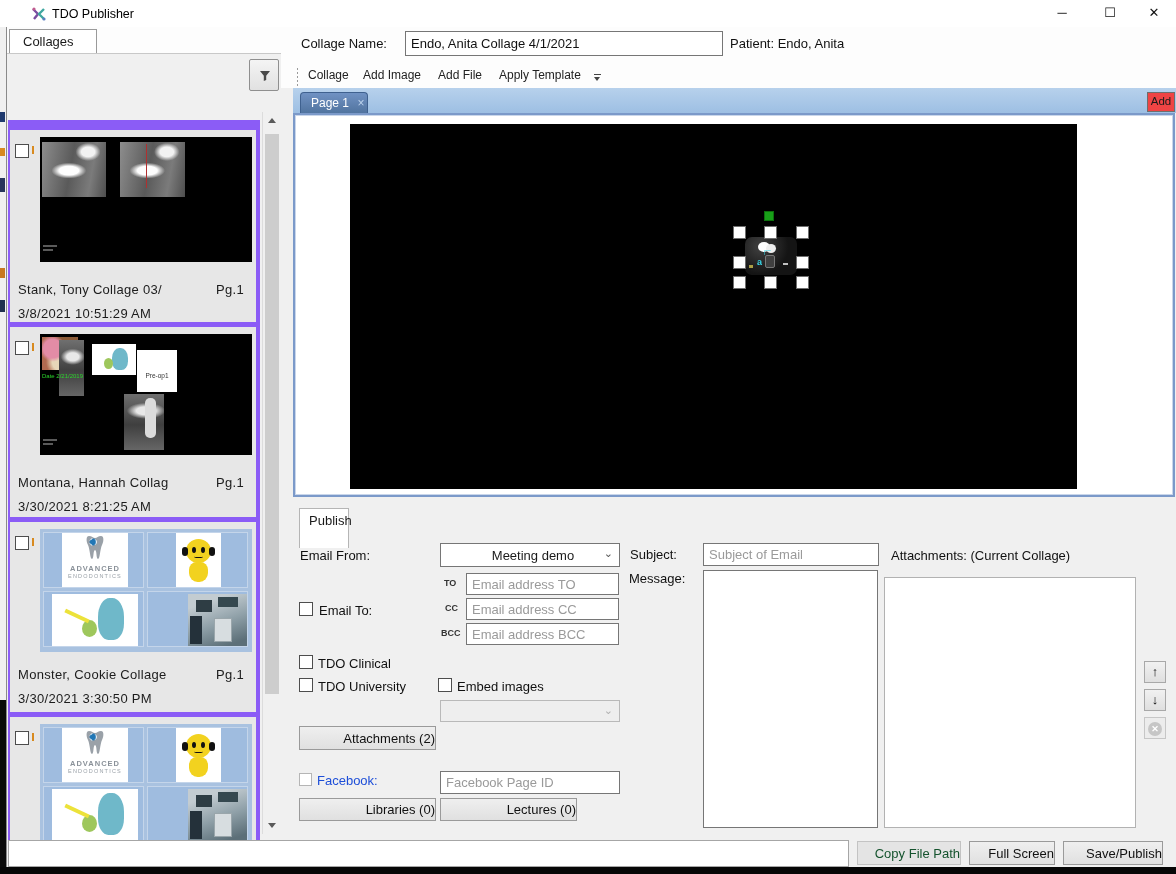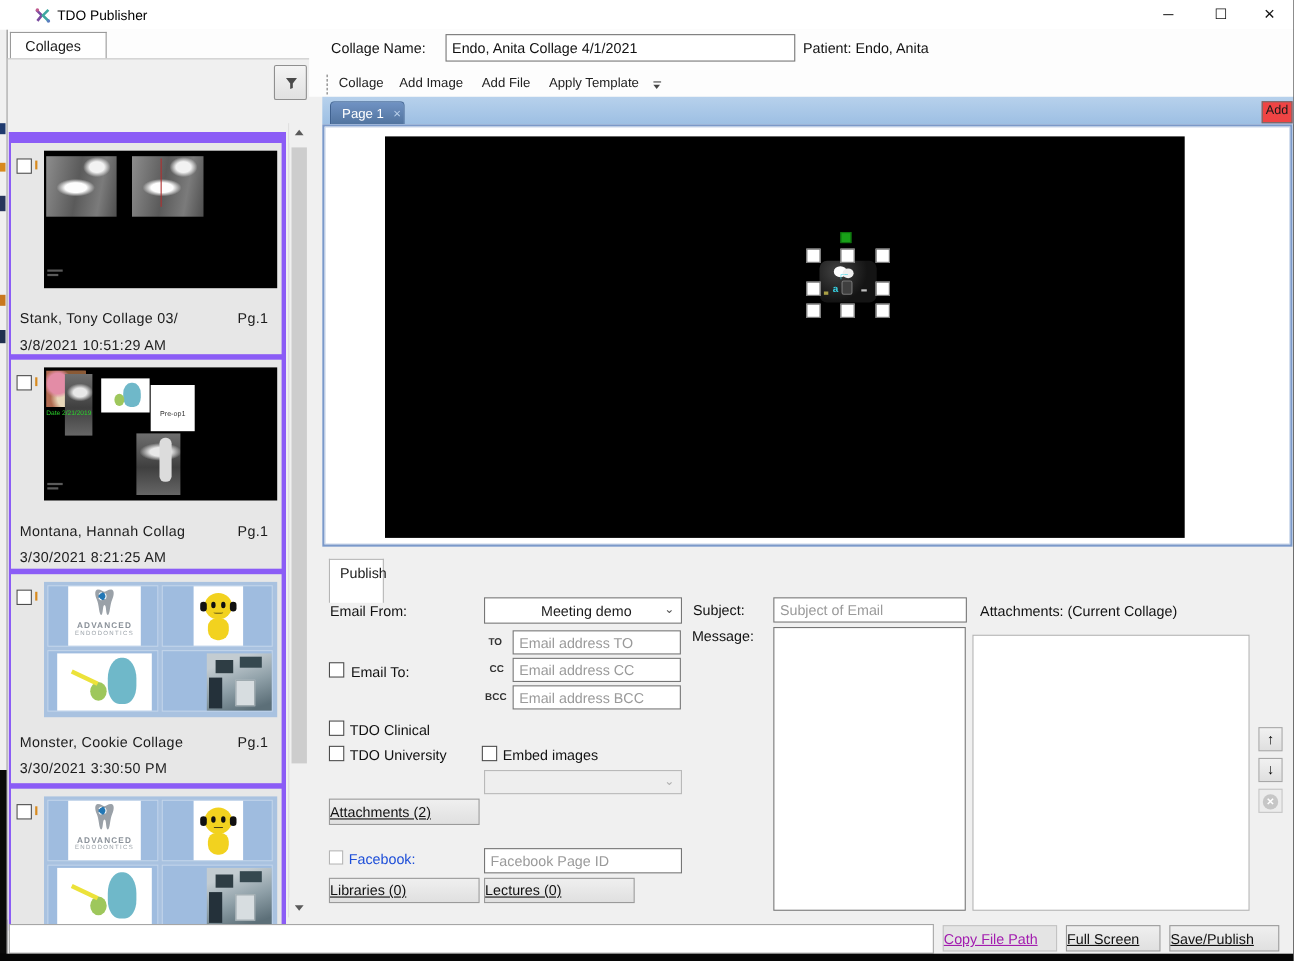--- a/index.html
+++ b/index.html
@@ -51,22 +51,22 @@
   .canvas-frame { background:#fff; border:2px solid #7b99c9; box-shadow:inset 0 0 0 1px #c9d6ea; }
   .handle { width:13px; height:13px; background:#fff; border:1px solid #6e6e6e; }
 
   
   .lbl { font-size:13px; color:#111; white-space:nowrap; }
   .lbl-sm { font-size:9px; color:#333; font-weight:bold; }
   .combo { background:#fff; border:1px solid #767676; font-size:13px;text-align:center; }
   .combo .arr, .combo-dis .arr { position:absolute; right:6px; top:3px; color:#555; font-size:11px; }
   .combo-dis { background:#eeeeee; border:1px solid #b9b9b9; }
   .combo-dis .arr { color:#b0b0b0; }
-  .pbtn { background:linear-gradient(#efefef,#e0e0e0); border:1px solid #9a9a9a; font-size:13px; color:#111; text-align:left;text-decoration:underline; }
-  .pbtn.dis { background:#e4e4e4; border-color:#c3c3c3; color:#a21caf; }
+  .pbtn { background:linear-gradient(#efefef,#e0e0e0); border:1px solid #9a9a9a; font-size:13px; color:#111; text-align:right; }
+  .pbtn.dis { background:#e4e4e4; border-color:#c3c3c3; color:#14532d; }
   .sqbtn { width:22px; height:22px; background:linear-gradient(#f1f1f1,#dfdfdf); border:1px solid #a8a8a8; text-align:center; line-height:20px; font-size:13px; font-weight:bold; color:#000; }
   .xcircle { display:inline-block; width:14px; height:14px; border-radius:50%; background:#c6c6c6; color:#fff; font-size:9px; line-height:14px; margin-top:3px; }
 
   .cell { border:1px solid #c4d5ea; background:#9fbcdf; position:absolute; }
   .logo-txt1 { font-size:7.5px; font-weight:bold; color:#8a9199; letter-spacing:1px; }
   .logo-txt2 { font-size:5.5px; color:#9aa1a8; letter-spacing:1.2px; }
 </style>
 </head>
 <body>
 

